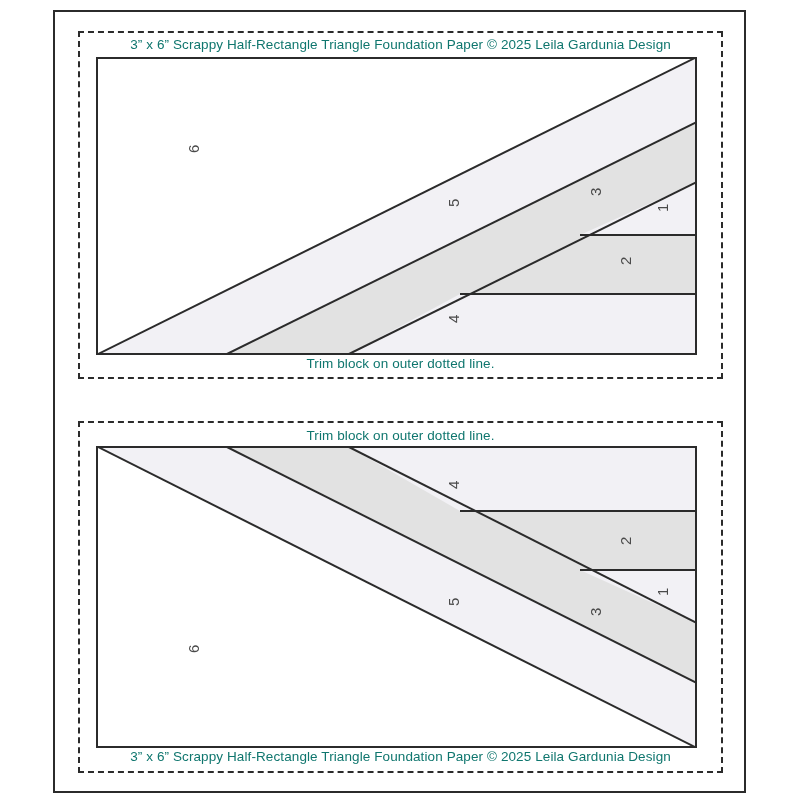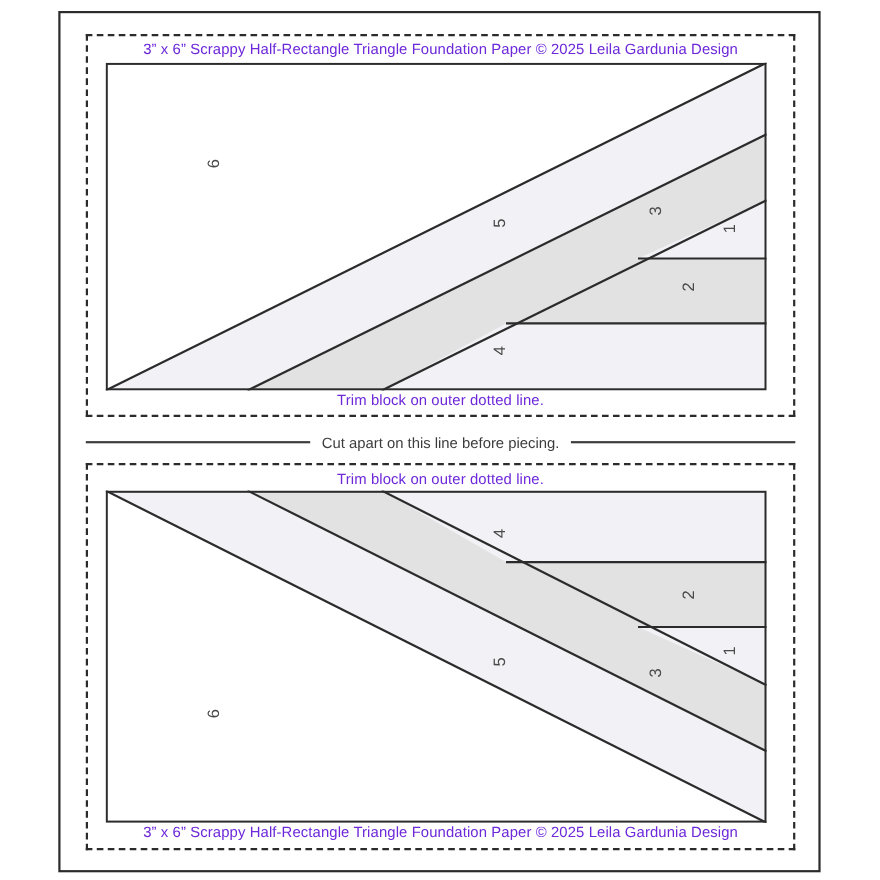--- a/index.html
+++ b/index.html
@@ -53,21 +53,21 @@
   .block-bottom { top: 446px; height: 302px; }
   .block svg { display: block; width: 100%; height: 100%; }
 
   
   .caption {
     position: absolute;
     left: 78px;
     width: 645px;
     text-align: center;
     font-size: 13.5px;
-    color: #6d28d9;
+    color: #0f766e;
     letter-spacing: 0.1px;
     white-space: nowrap;
   }
   .caption-title-top    { top: 37px; }
   .caption-trim-top     { top: 356px; }
   .caption-trim-bottom  { top: 428px; }
   .caption-title-bottom { top: 749px; }
 
   
   .cutline-row {
@@ -138,25 +138,20 @@
       <text class="piece-num" x="535" y="208" transform="rotate(-90 535 208)">2</text>
       <text class="piece-num" x="505" y="139" transform="rotate(-90 505 139)">3</text>
       <text class="piece-num" x="363" y="266" transform="rotate(-90 363 266)">4</text>
       <text class="piece-num" x="363" y="150" transform="rotate(-90 363 150)">5</text>
       <text class="piece-num" x="103" y="96" transform="rotate(-90 103 96)">6</text>
     </svg>
   </div>
 
   <div class="caption caption-trim-top">Trim block on outer dotted line.</div>
 
-  <div class="cutline-row">
-    <div class="cutline-rule"></div>
-    <div class="cutline-label">Cut apart on this line before piecing.</div>
-    <div class="cutline-rule"></div>
-  </div>
 
   <div class="trim-box trim-bottom"></div>
 
   <div class="caption caption-trim-bottom">Trim block on outer dotted line.</div>
 
   <div class="block block-bottom">
     <svg viewBox="0 0 601 302" preserveAspectRatio="none">
 
       <polygon points="0,302 601,302 0,0" fill="#ffffff" stroke="none"></polygon>
 

